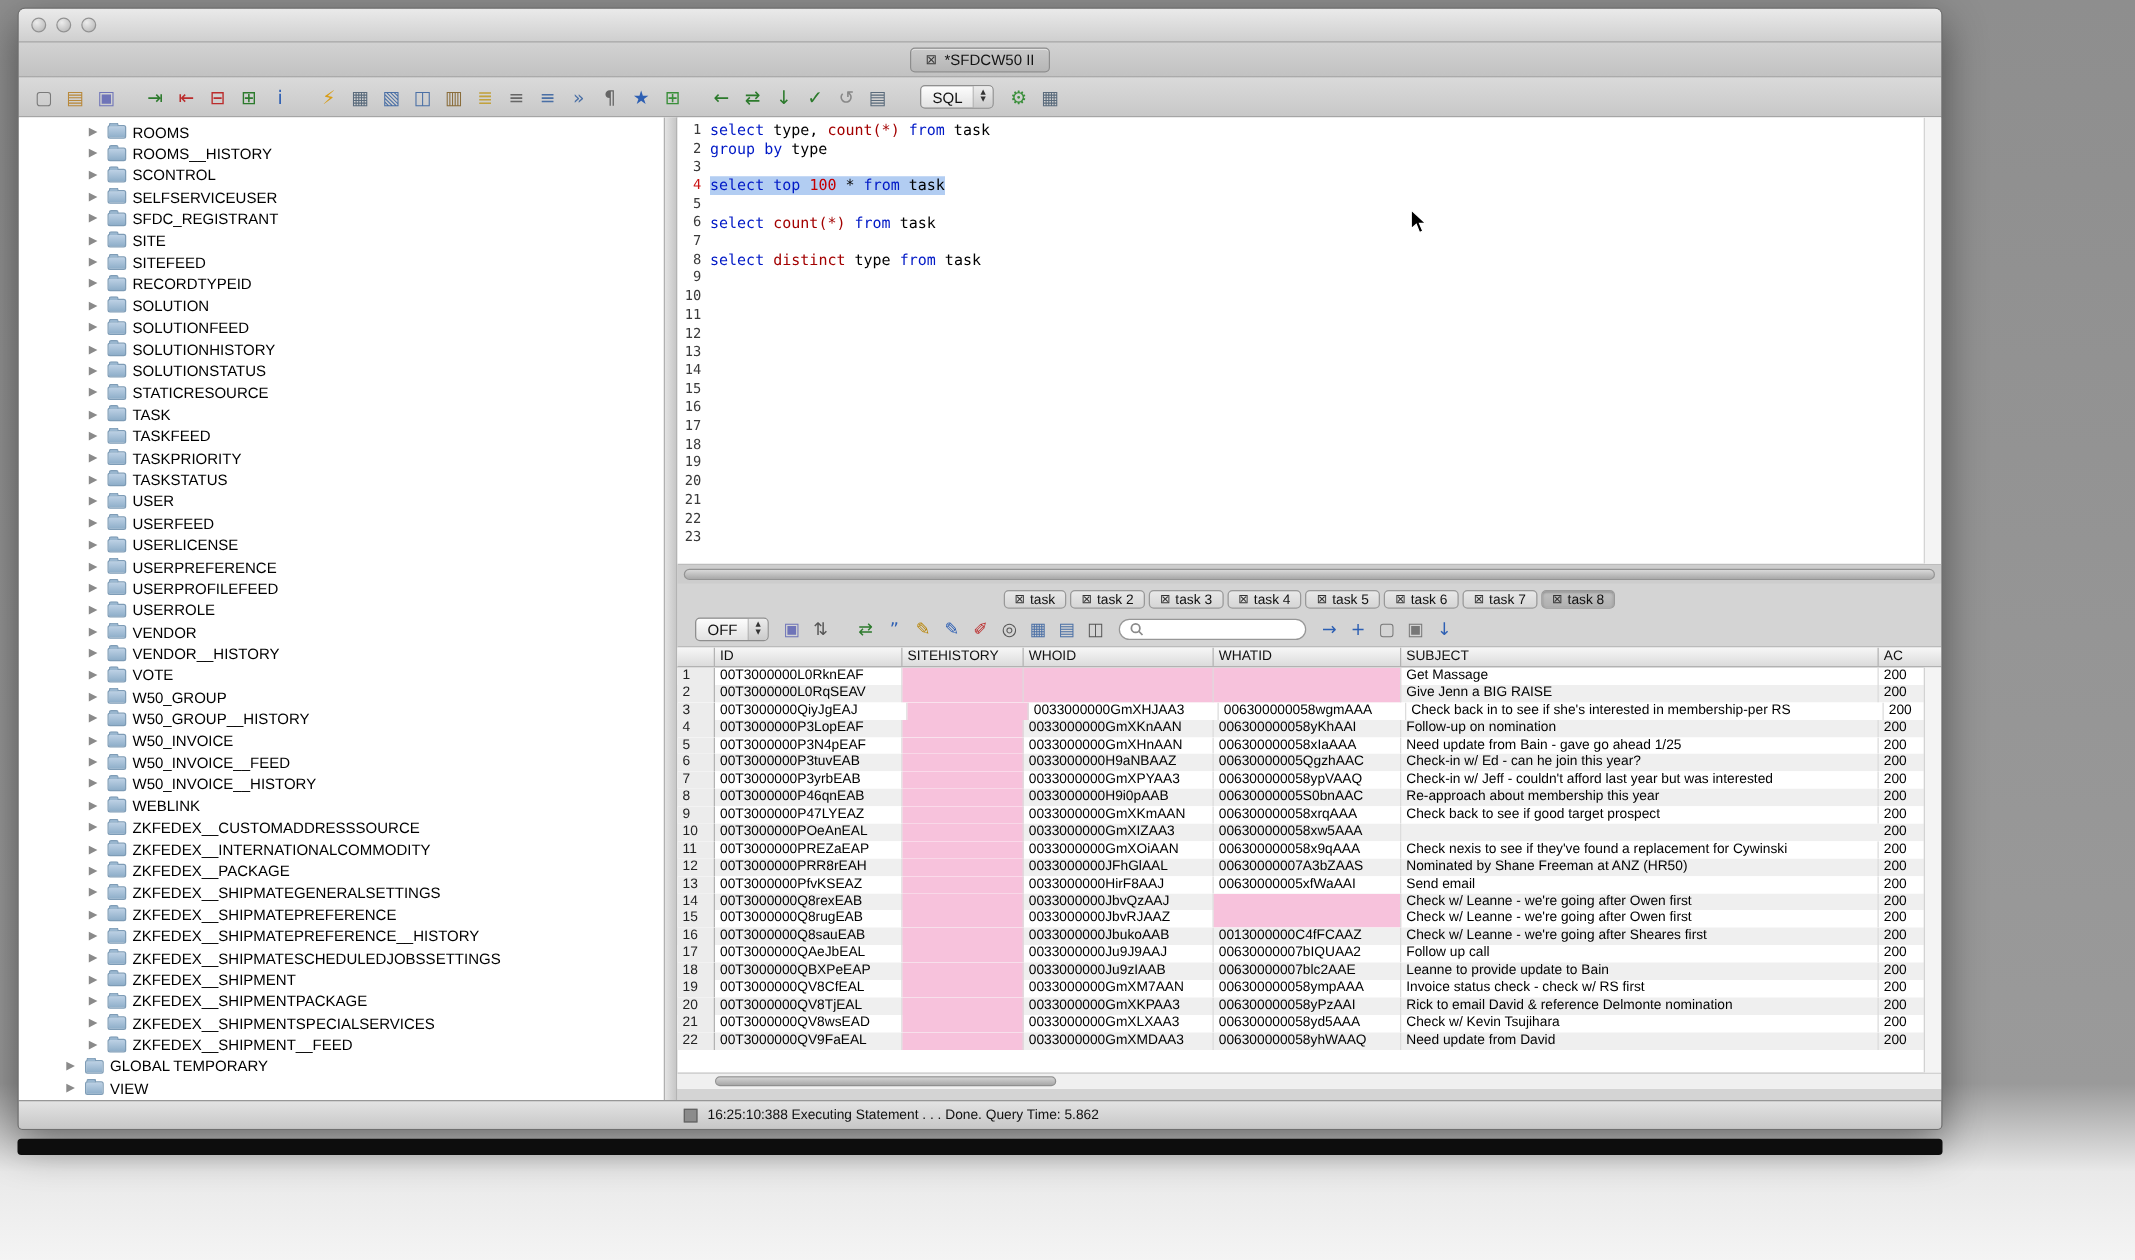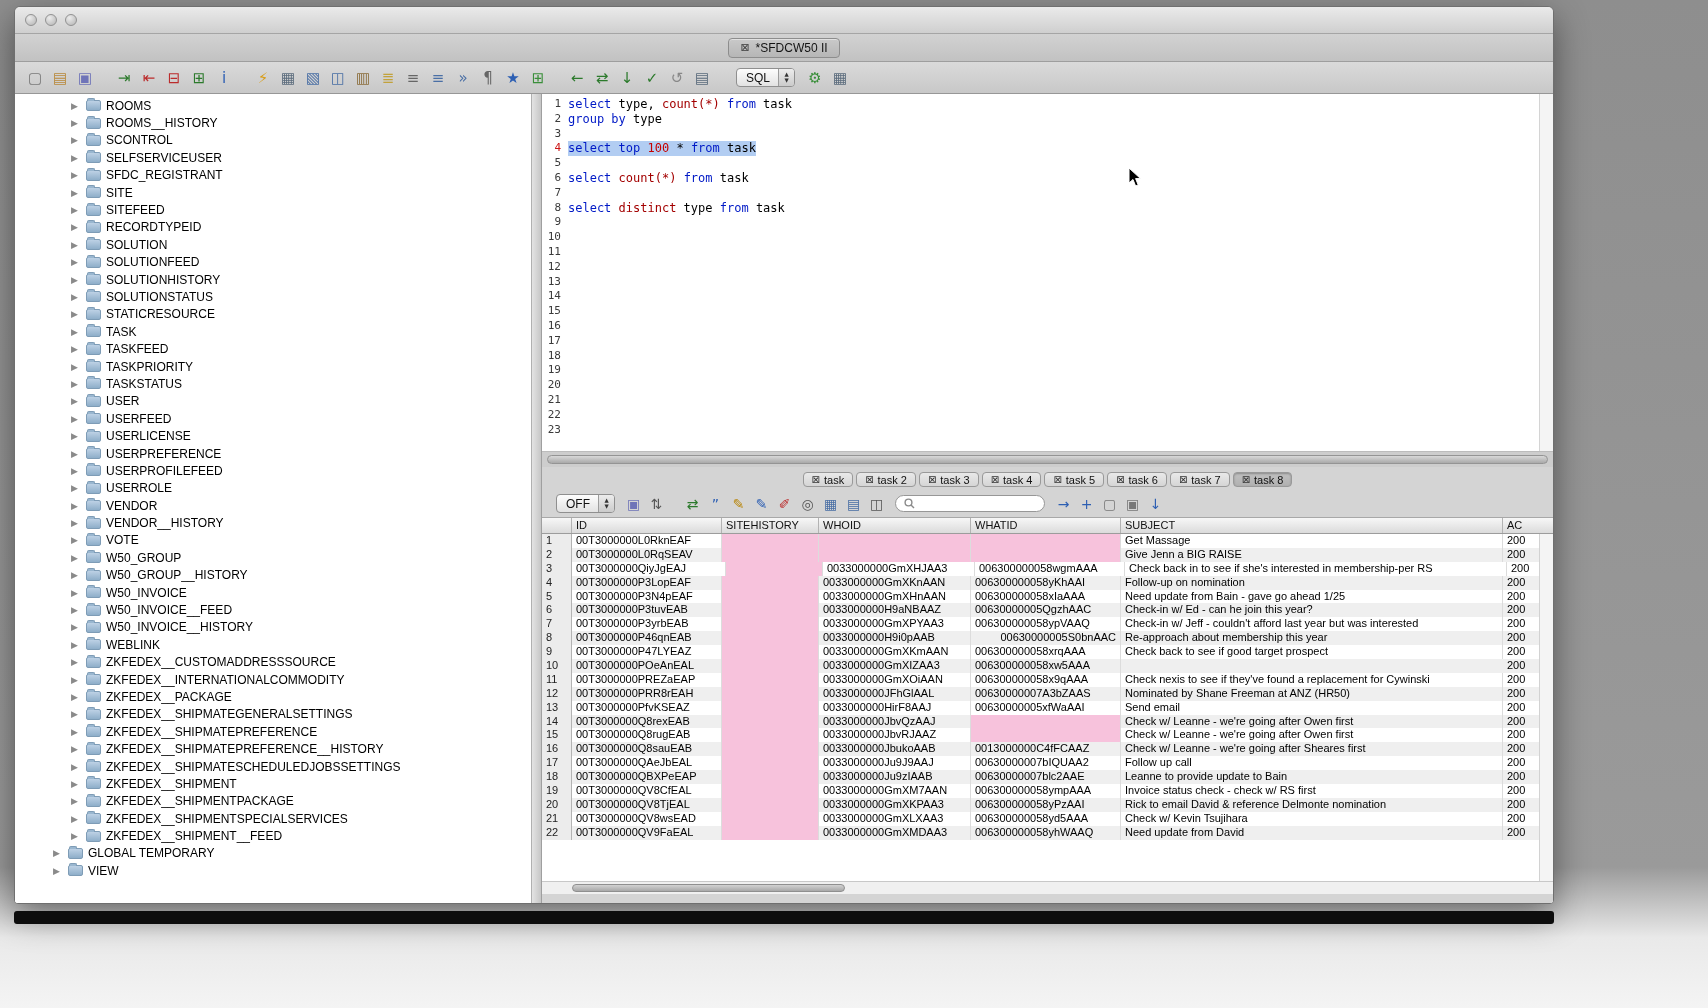--- a/index.html
+++ b/index.html
@@ -664,21 +664,21 @@
               <span class="td" style="width: 152px;">0033000000GmXPYAA3</span>
               <span class="td" style="width: 150px;">006300000058ypVAAQ</span>
               <span class="td" style="width: 382px;">Check-in w/ Jeff - couldn't afford last year but was interested</span>
               <span class="td" style="width: 60px;">200</span>
             </div>
             <div class="t-row alt">
               <span class="td rownum">8</span>
               <span class="td" style="width: 150px;">00T3000000P46qnEAB</span>
               <span class="td null" style="width: 97px;"></span>
               <span class="td" style="width: 152px;">0033000000H9i0pAAB</span>
-              <span class="td" style="width: 150px; text-align: right;">00630000005S0bnAAC</span>
+              <span class="td" style="width: 150px;">00630000005S0bnAAC</span>
               <span class="td" style="width: 382px;">Re-approach about membership this year</span>
               <span class="td" style="width: 60px;">200</span>
             </div>
             <div class="t-row">
               <span class="td rownum">9</span>
               <span class="td" style="width: 150px;">00T3000000P47LYEAZ</span>
               <span class="td null" style="width: 97px;"></span>
               <span class="td" style="width: 152px;">0033000000GmXKmAAN</span>
               <span class="td" style="width: 150px;">006300000058xrqAAA</span>
               <span class="td" style="width: 382px;">Check back to see if good target prospect</span>
@@ -805,20 +805,24 @@
         <div class="t-hscroll">
           <div class="thumb"></div>
         </div>
         <div class="t-vscroll"></div>
       </div>
 
       <div class="res-bottom-gap"></div>
     </div>
   </div>
 
+  <div class="statusbar">
+    <span class="stop-square"></span>
+    <span>16:25:10:388 Executing Statement . . . Done. Query Time: 5.862</span>
+  </div>
 
 </div>
 
 <div class="bottom-strip"></div>
 
 <svg class="mouse-cursor" width="14" height="21" viewBox="0 0 14 21">
   <path d="M1,1 L1,16 L5,12.5 L7.6,19 L10.2,17.9 L7.6,11.6 L12.5,11.6 Z" fill="#000" stroke="#fff" stroke-width="1"></path>
 </svg>
 
 </body></html>

